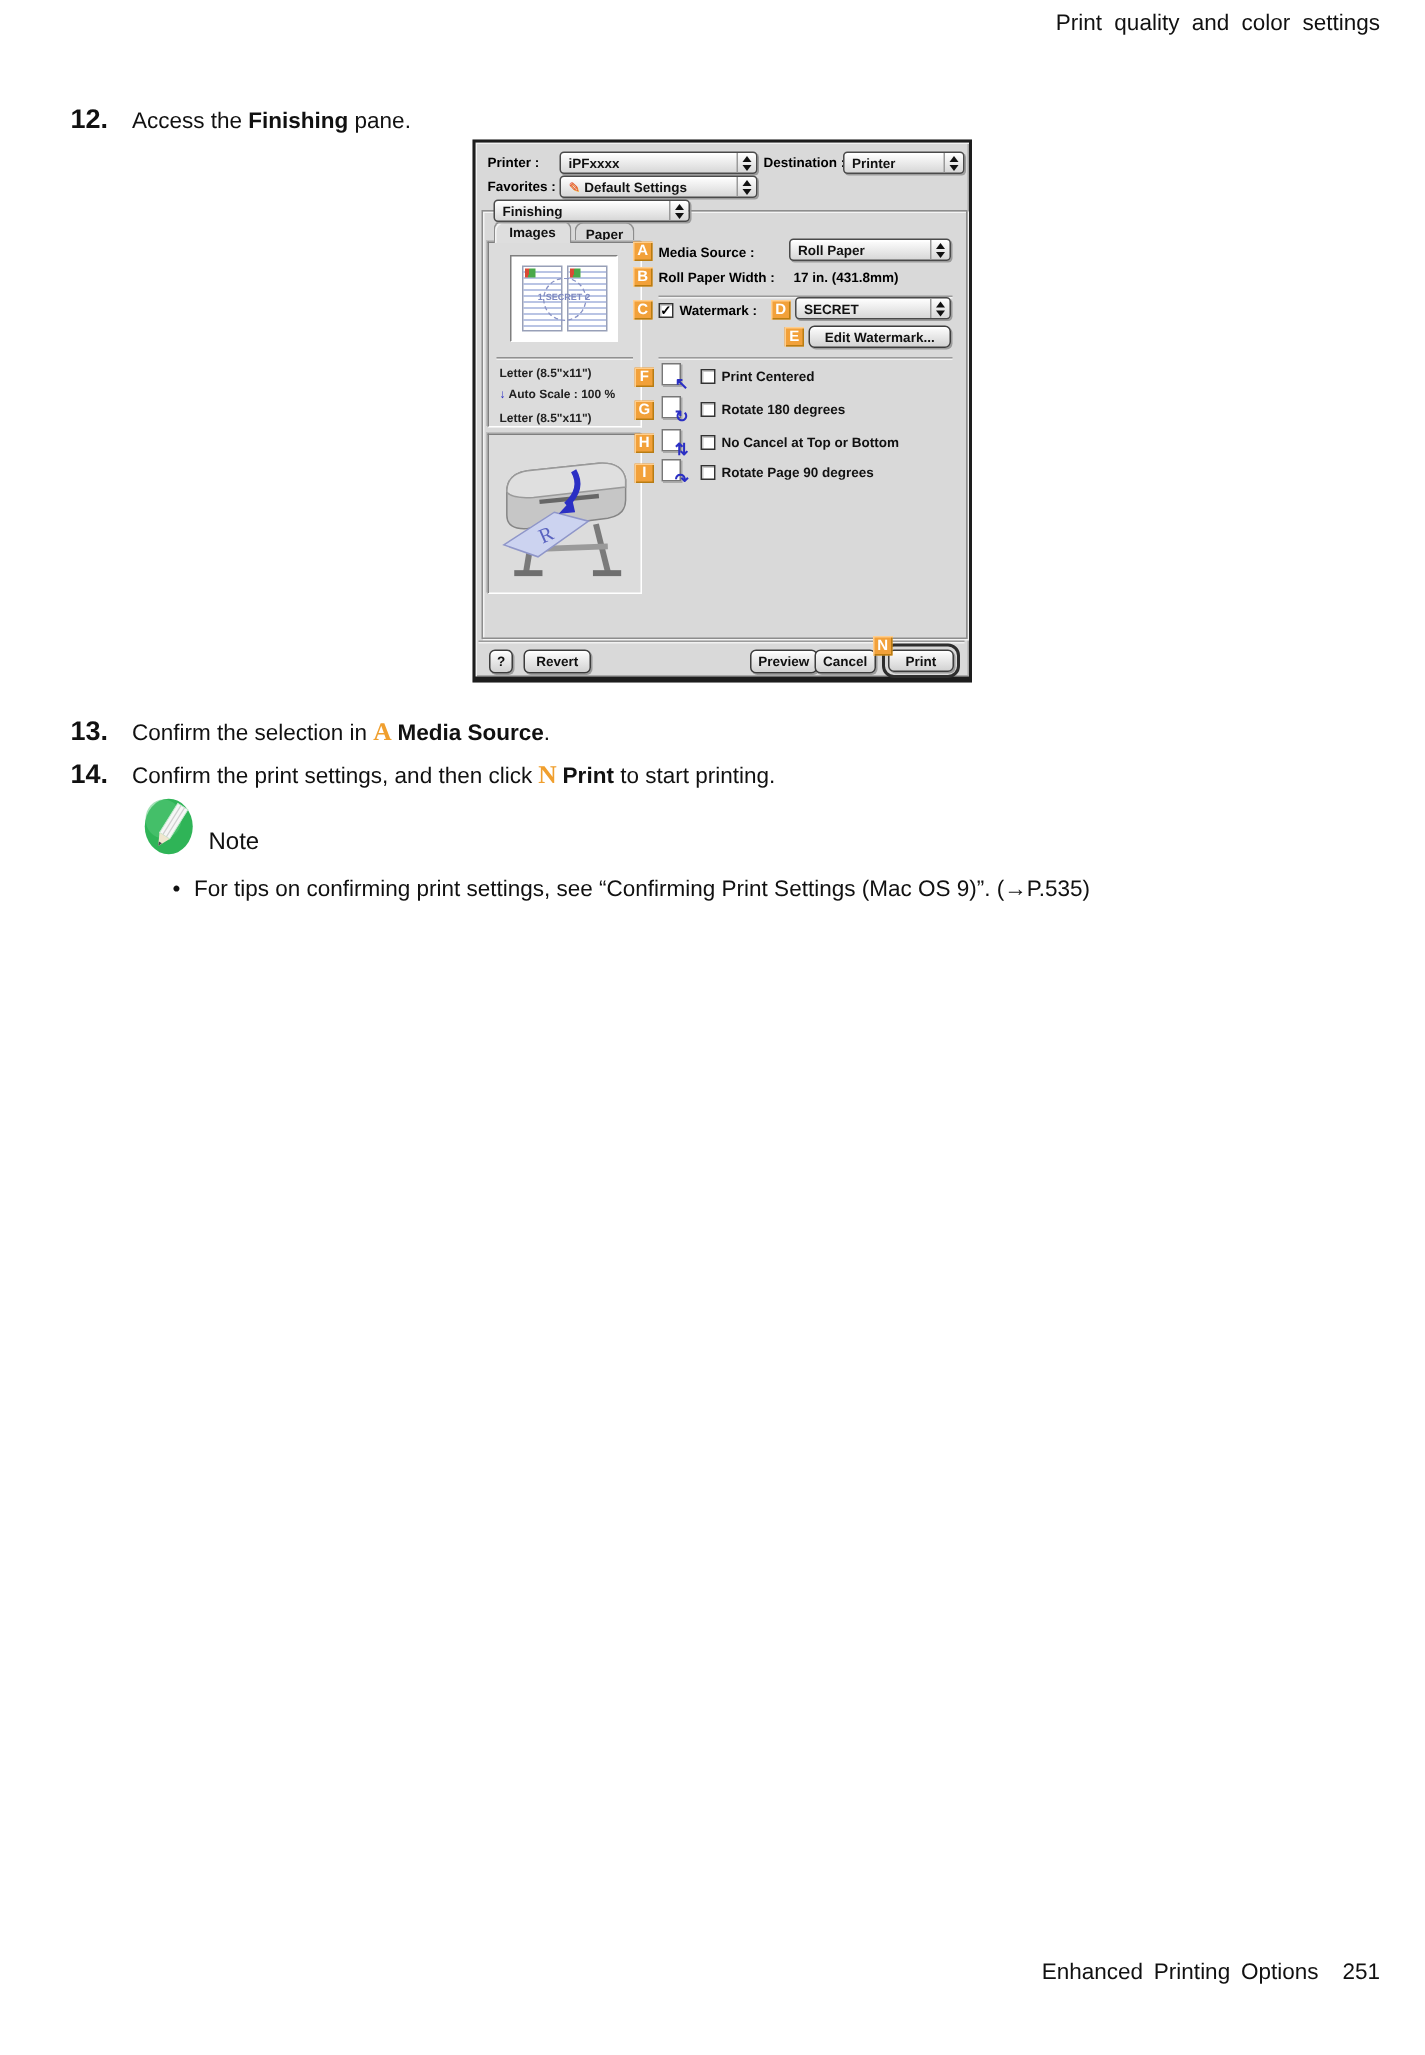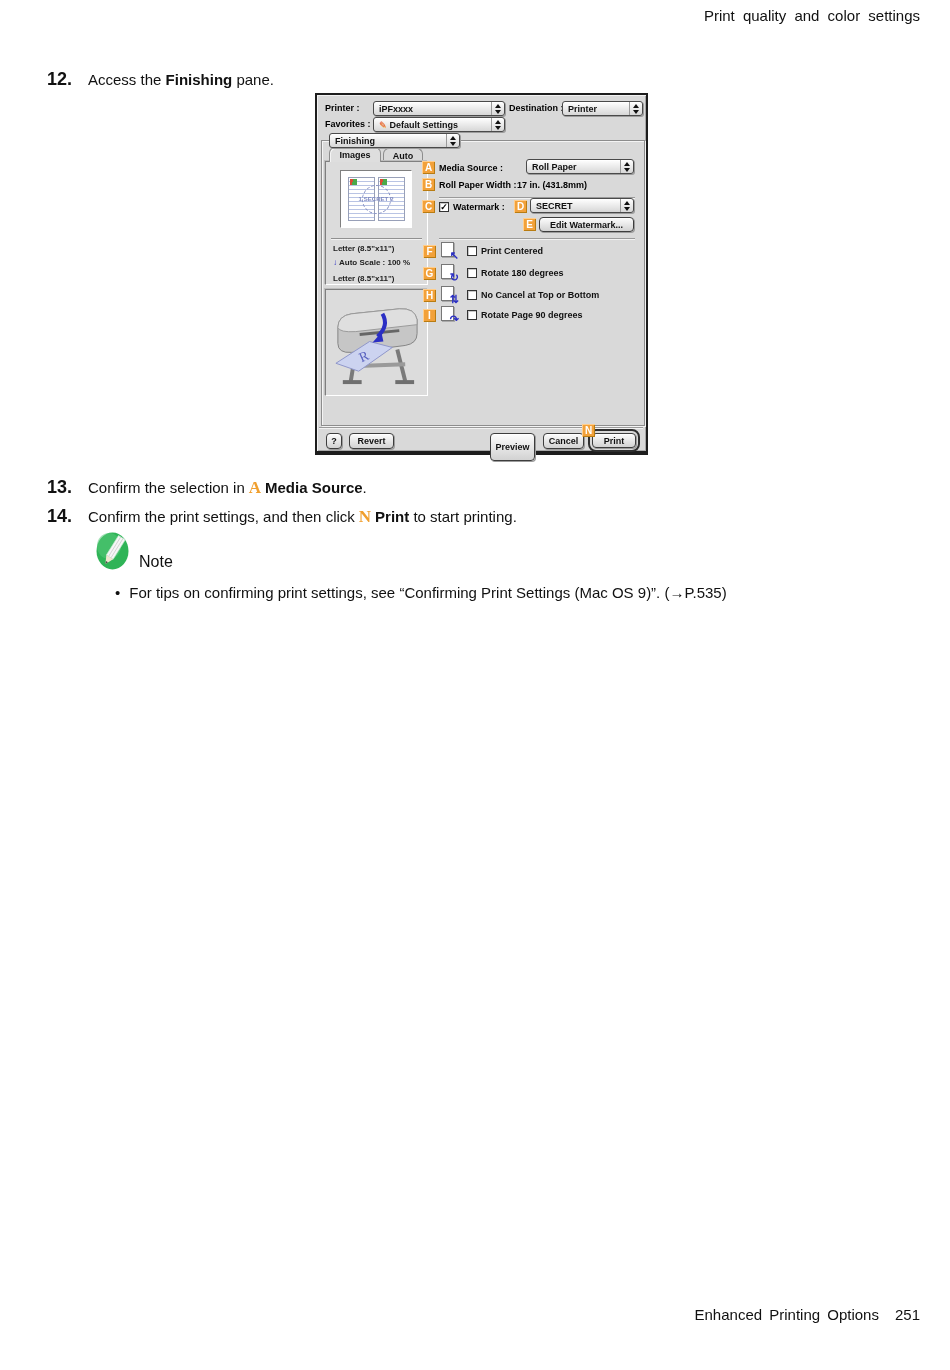--- a/index.html
+++ b/index.html
@@ -124,21 +124,21 @@
 
     <div class="popup" style="left:12px;top:38px;width:131px;z-index:4">
       <span class="popup-label">Finishing</span>
       <span class="popup-arrows">
           <i class="tu"></i>
           <i class="td"></i>
         </span>
     </div>
 
     <div class="tab active" style="left:12px;top:52px;width:52px;height:15px">Images</div>
-    <div class="tab" style="left:66px;top:53px;width:40px;height:14px">Auto</div>
+    <div class="tab" style="left:66px;top:53px;width:40px;height:14px">Paper</div>
 
     <div class="pane" style="left:8px;top:66px;width:103px;height:124px">
       <div class="thumb">
         <div class="tpage">
             <span class="tpic"></span>
           </div>
         <div class="tpage">
             <span class="tpic"></span>
           </div>
         <div class="wm-ring"></div>
@@ -176,21 +176,21 @@
     <div class="popup" style="left:209px;top:64px;width:108px">
       <span class="popup-label">Roll Paper</span>
       <span class="popup-arrows">
           <i class="tu"></i>
           <i class="td"></i>
         </span>
     </div>
 
     <span class="abadge" style="left:105px;top:83px">B</span>
     <span class="dlg-label" style="left:122px;top:85px">Roll Paper Width :</span>
-    <span class="dlg-value" style="left:200px;top:85px">17 in. (431.8mm)</span>
+    <span class="dlg-value" style="left:212px;top:85px">17 in. (431.8mm)</span>
 
     <div class="divider" style="left:122px;top:102px;width:196px"></div>
 
     <span class="abadge" style="left:105px;top:105px">C</span>
     <span class="cb" style="left:122px;top:107px">✓</span>
     <span class="dlg-label" style="left:136px;top:107px">Watermark :</span>
     <span class="abadge" style="left:197px;top:105px">D</span>
     <div class="popup" style="left:213px;top:103px;width:104px">
       <span class="popup-label">SECRET</span>
       <span class="popup-arrows">
@@ -241,21 +241,21 @@
           <span class="oglyph">↷</span>
         </span>
       <span class="cb" style="left:150px;top:215px"></span>
       <span class="opt-label" style="left:164px;top:215px">Rotate Page 90 degrees</span>
     </div>
 
     <div class="divider" style="left:2px;top:332px;width:324px"></div>
 
     <div class="mac-btn help-btn" style="left:9px;top:338px;width:16px;height:16px">?</div>
     <div class="mac-btn" style="left:32px;top:338px;width:45px;height:16px">Revert</div>
-    <div class="mac-btn" style="left:173px;top:338px;width:45px;height:28px">Preview</div>
+    <div class="mac-btn" style="left:183px;top:338px;width:45px;height:16px">Preview</div>
     <div class="mac-btn" style="left:226px;top:338px;width:41px;height:16px">Cancel</div>
     <div class="default-ring" style="left:271px;top:334px;width:52px;height:23px">
       <div class="mac-btn">Print</div>
     </div>
     <span class="abadge" style="left:265px;top:329px;z-index:6">N</span>
   </div>
 
   <div class="step" style="top:465px">
     <span class="step-num">13.</span>
     <span class="step-text"><span>Confirm the selection in</span><span class="oletter">A</span><b>Media Source</b><span>.</span></span>

